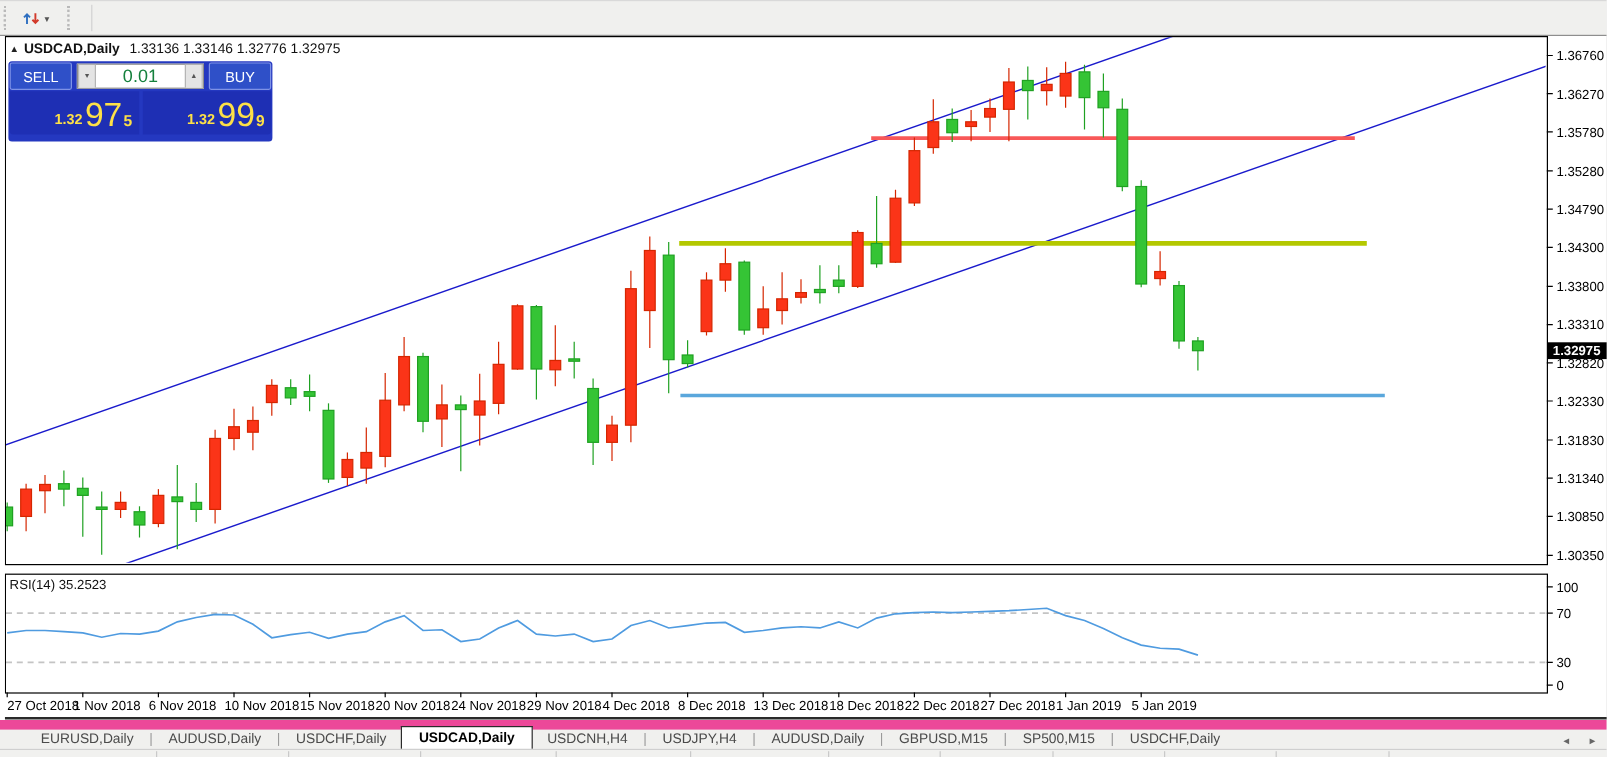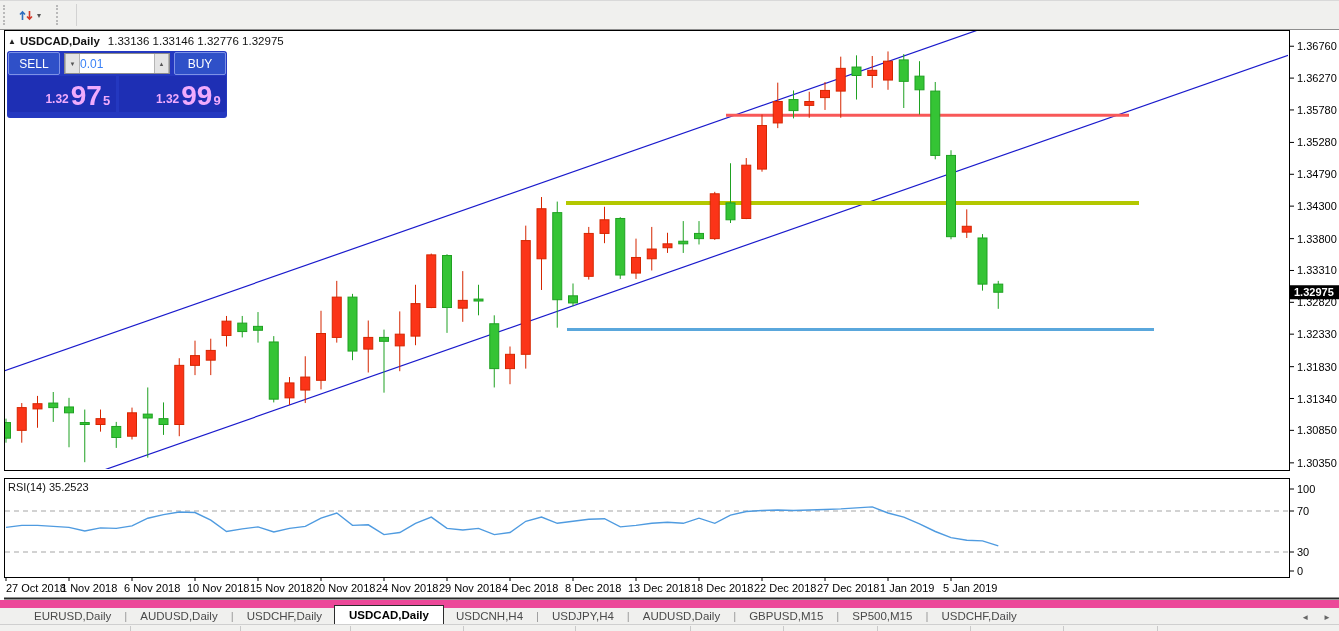--- a/index.html
+++ b/index.html
@@ -24,28 +24,28 @@
   
   #trade-panel{position:absolute;left:7px;top:51px;width:220px;height:67px;background:#2438c0;
                border-radius:3px;z-index:6;padding:1px;box-sizing:border-box;}
   #tp-row1{display:flex;align-items:center;height:23px;}
   .trade-btn{width:50px;height:21px;background:#2f50c8;border:1px solid #7e92e6;border-radius:2px;
              color:#fff;font-size:12px;display:flex;align-items:center;justify-content:center;}
   #lot-box{display:flex;align-items:center;height:19px;background:#fff;border:1px solid #8c8c8c;
            margin:0 4px;flex:1;}
   .spin-btn{width:13px;height:100%;background:#e4e4e4;border-left:1px solid #b5b5b5;border-right:1px solid #b5b5b5;
             display:flex;align-items:center;justify-content:center;font-size:6px;color:#555;}
-  #lot-value{flex:1;text-align:left;font-size:12px;color:#3b82f6;}
+  #lot-value{flex:1;text-align:center;font-size:15px;color:#15803d;}
   #tp-row2{display:flex;height:36px;margin-top:1px;}
-  .price-box{flex:1;background:#1e2fb4;color:#f0abfc;display:flex;align-items:flex-end;justify-content:center;
+  .price-box{flex:1;background:#1e2fb4;color:#fde047;display:flex;align-items:flex-end;justify-content:center;
              padding-bottom:3px;padding-left:32px;}
   .price-box.left{margin-right:1.5px;border-radius:0 0 0 3px;}
   .price-box.right{margin-left:1.5px;border-radius:0 0 3px 0;}
   .p-small{font-size:12px;font-weight:bold;margin-right:2px;margin-bottom:3px;}
-  .p-big{font-size:28px;font-weight:bold;line-height:26px;}
+  .p-big{font-size:28px;font-weight:normal;line-height:26px;}
   .p-sup{font-size:13px;font-weight:bold;vertical-align:top;margin-left:1px;position:relative;top:-1px;}
   
   #chart-wrap{position:absolute;left:4px;top:30px;width:1339px;height:570px;}
   
   #tab-strip{position:absolute;left:0;top:600px;width:1339px;height:24px;background:#f0f0ee;
              display:flex;align-items:center;box-sizing:border-box;font-size:11.5px;color:#4a4a4a;}
   #tab-strip .lead{width:22px;}
   .tab{padding:3px 12px;white-space:nowrap;cursor:default;}
   .tab.active{background:#fff;border:1px solid #2b2b2b;border-bottom:none;font-weight:bold;color:#000;
               padding:3px 14px 5px 14px;margin-top:-1px;}

